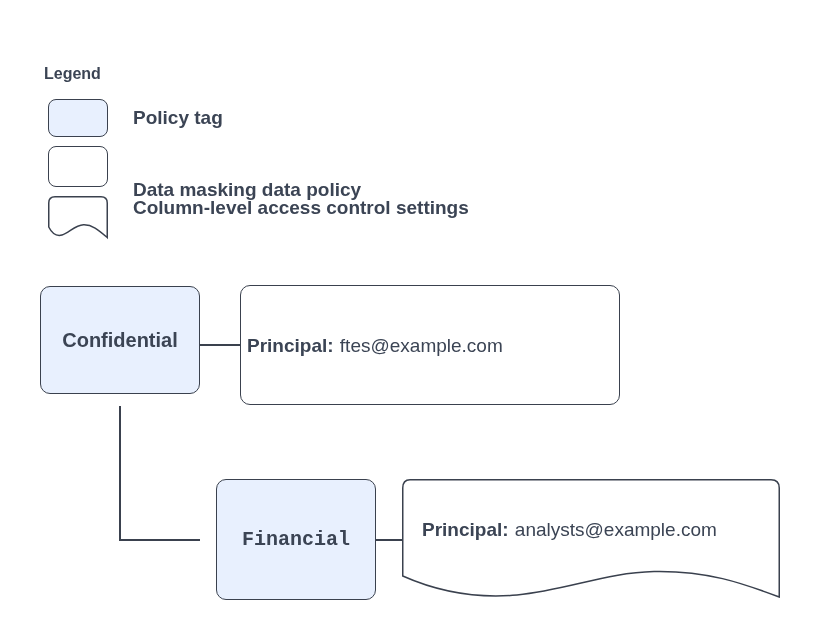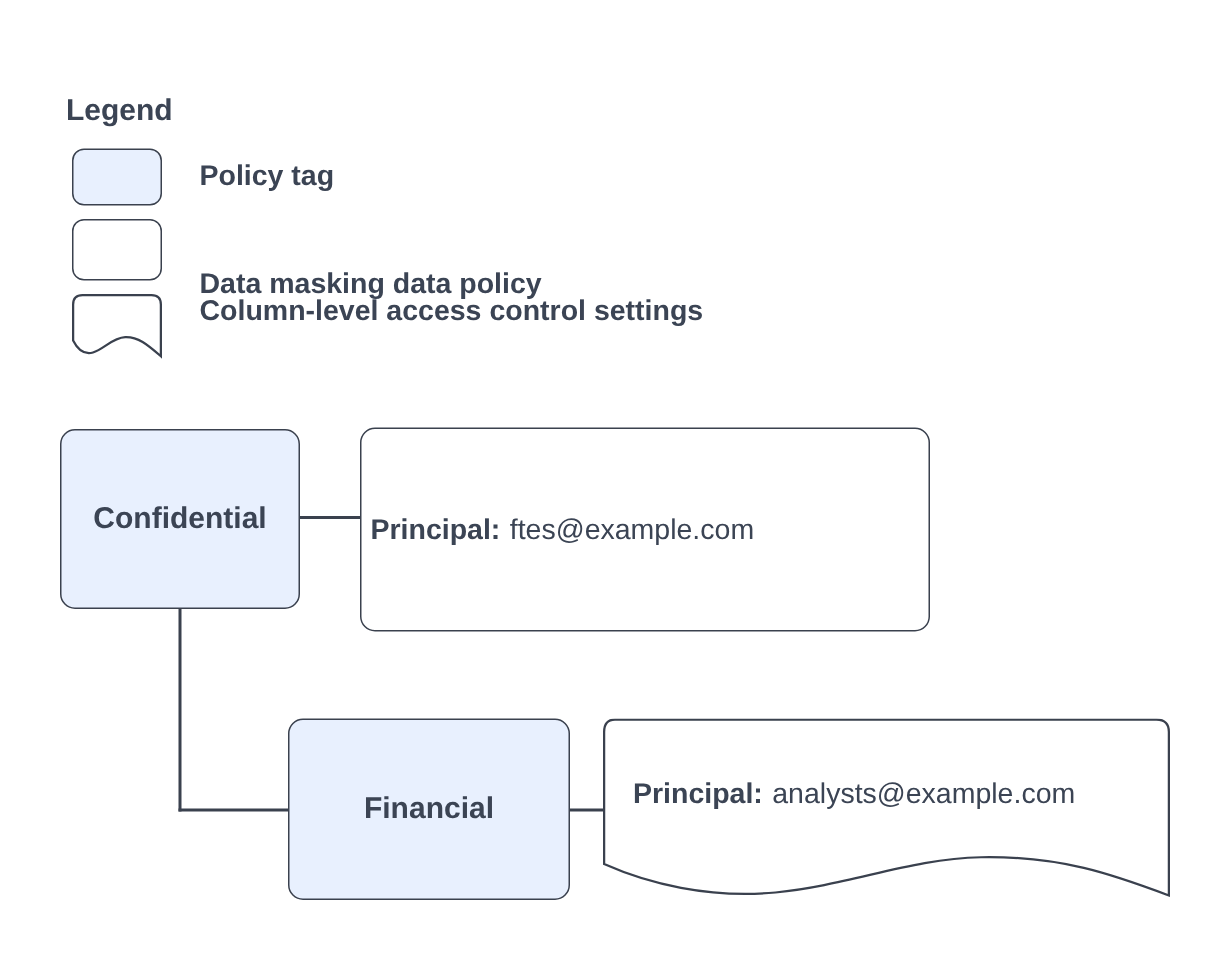--- a/index.html
+++ b/index.html
@@ -14,21 +14,21 @@
     height: 640px;
     background: var(--background, #ffffff);
     color: var(--text, #3b4454);
     overflow: hidden;
   }
   .abs { position: absolute; }
 
   
   .legend-title {
     left: 44px; top: 62px;
-    font-size: 20px;
+    font-size: 16px;
     font-weight: bold;
     line-height: 24px;
   }
   .swatch {
     left: 48px;
     width: 60px;
     border: 1.5px solid var(--stroke, #3a414e);
     border-radius: 8px;
     box-sizing: border-box;
     background: #ffffff;
@@ -103,31 +103,31 @@
              C 8,40.6 4,37.5 0.75,31
              L 0.75,7 Q 0.75,0.75 7,0.75 Z"></path>
   </svg>
   <div class="abs legend-label" style="top:196px;">Column-level access control settings</div>
 
   <div class="abs connector" style="left:200px; top:344px; width:40px; height:2px;"></div>
   <div class="abs connector" style="left:119px; top:406px; width:2px; height:135px;"></div>
   <div class="abs connector" style="left:119px; top:539px; width:81px; height:2px;"></div>
   <div class="abs connector" style="left:360px; top:539px; width:42px; height:2px;"></div>
 
-  <div class="abs node" style="left:40px; top:286px; width:160px; height:120px;">
+  <div class="abs node" style="left:40px; top:286px; width:160px; height:108px;">
     <span>Confidential</span>
   </div>
 
-  <div class="abs policy-box" style="left:240px; top:285px; width:380px; height:136px;">
+  <div class="abs policy-box" style="left:240px; top:285px; width:380px; height:120px;">
     <div class="kv">
       <span class="k">Principal:</span><span>ftes@example.com</span>
     </div>
   </div>
 
-  <div class="abs node" style="left:192px; top:479px; width:188px; height:121px;">
+  <div class="abs node" style="left:216px; top:479px; width:160px; height:121px;font-family:Liberation Mono, monospace;">
     <span>Financial</span>
   </div>
 
   <svg class="abs" style="left:402px; top:479px;" width="379" height="121" viewBox="0 0 379 121">
     <path class="shape-fill-white" d="M 8,0.75 L 369,0.75 Q 377.25,0.75 377.25,9 L 377.25,118
              C 340,104 305,91.5 252,92.5
              C 205,93.5 165,111 115,116
              C 70,120 30,110 0.75,97
              L 0.75,9 Q 0.75,0.75 8,0.75 Z"></path>
   </svg>

